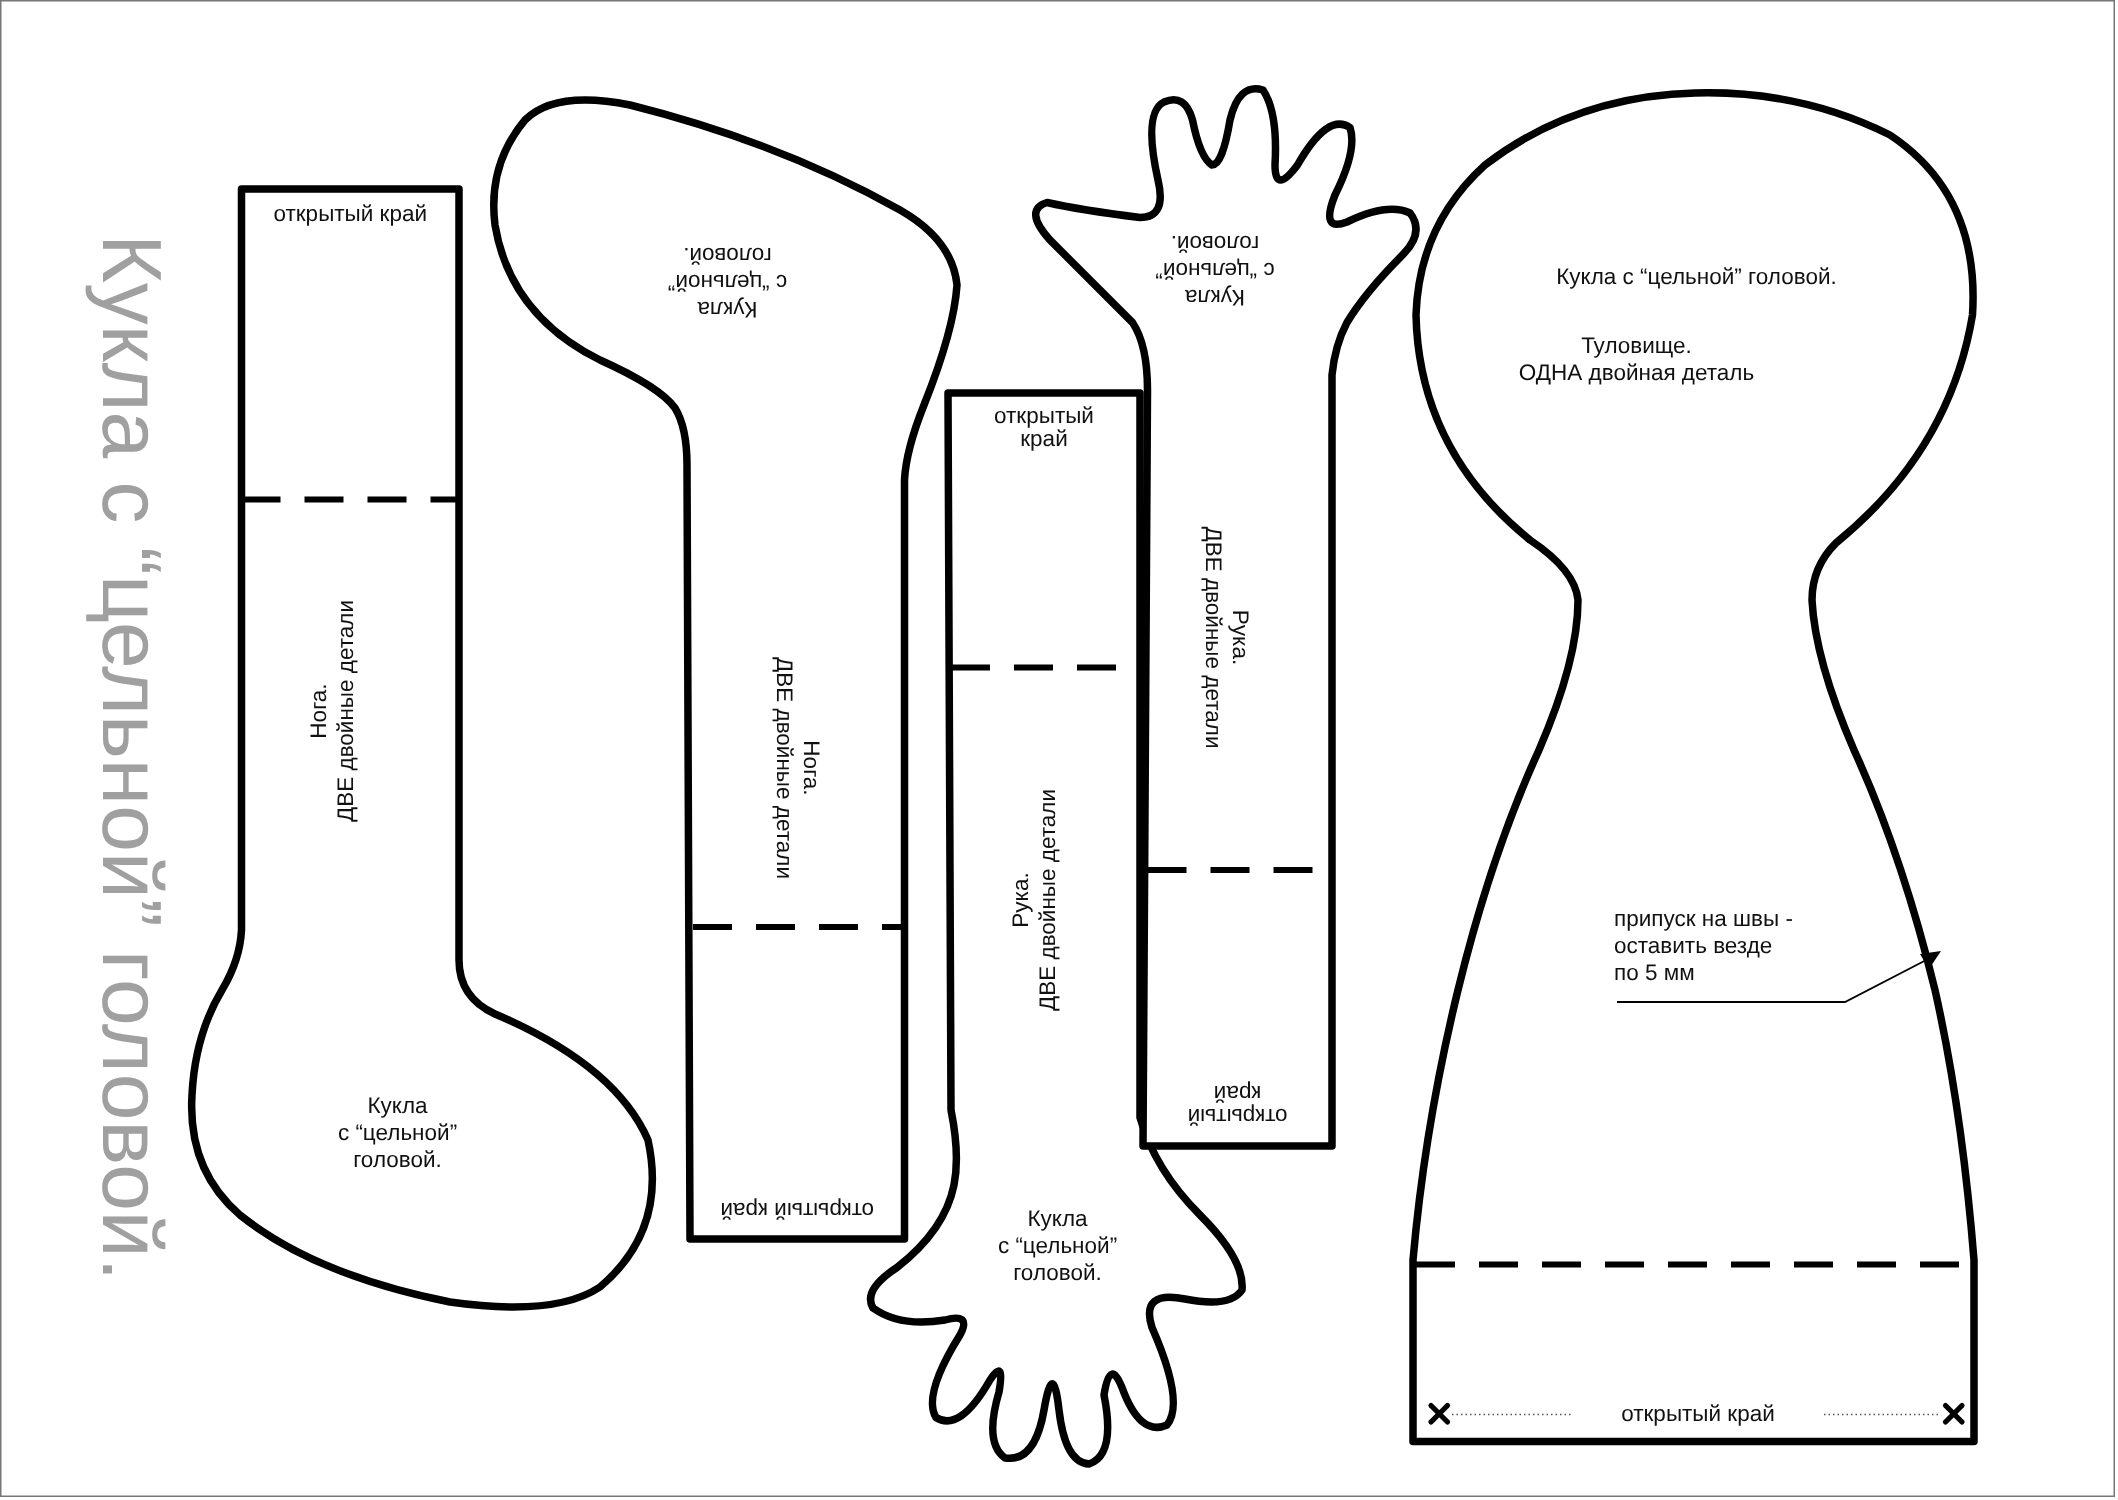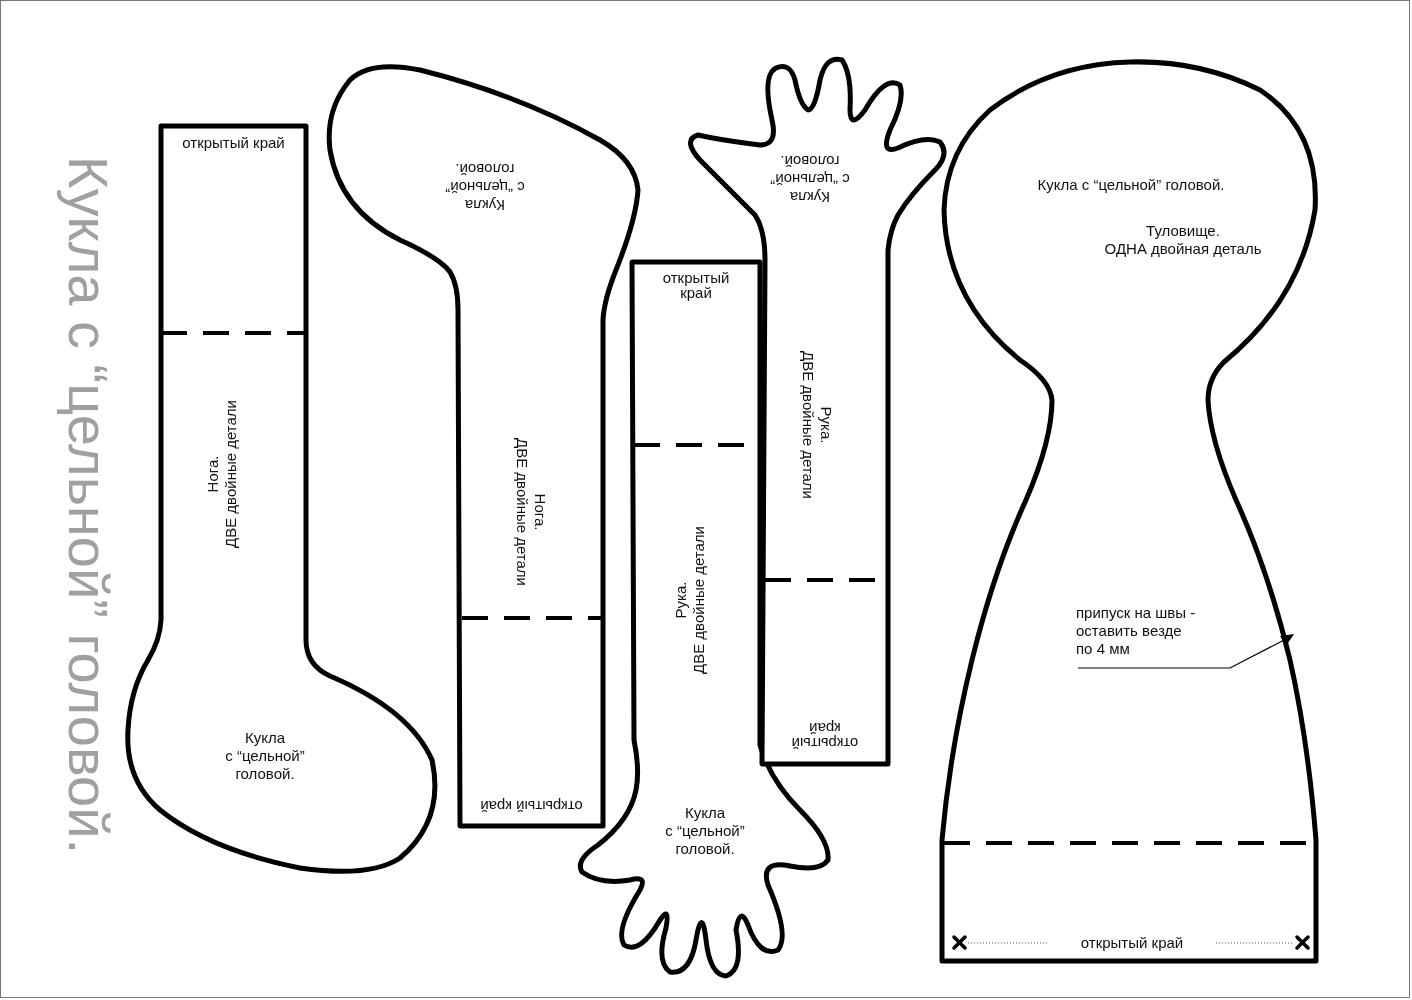--- a/index.html
+++ b/index.html
@@ -74,18 +74,18 @@
 
 <div class="lbl" style="left:750px; top:152px; width:120px; transform: rotate(180deg);">Кукла
 с “цельной”
 головой.</div>
 <div class="lbl" style="left:817px; top:425px; transform: translate(-50%,-50%) rotate(90deg);">Рука.
 ДВЕ двойные детали</div>
 <div class="lbl" style="left:762px; top:721px; width:126px; line-height:15px; transform: rotate(180deg);">открытый
 край</div>
 
 <div class="lbl" style="left:1000px; top:176px; width:262px;">Кукла с “цельной” головой.</div>
-<div class="lbl" style="left:1052px; top:222px; width:262px;">Туловище.
+<div class="lbl" style="left:960px; top:222px; width:262px;">Туловище.
 ОДНА двойная деталь</div>
 <div class="lbl" style="left:1076px; top:604px; text-align:left;">припуск на швы -
 оставить везде
-по 4 мм</div>
+по 5 мм</div>
 <div class="lbl" style="left:1048px; top:934px; width:168px;">открытый край</div>
 
 </body></html>

